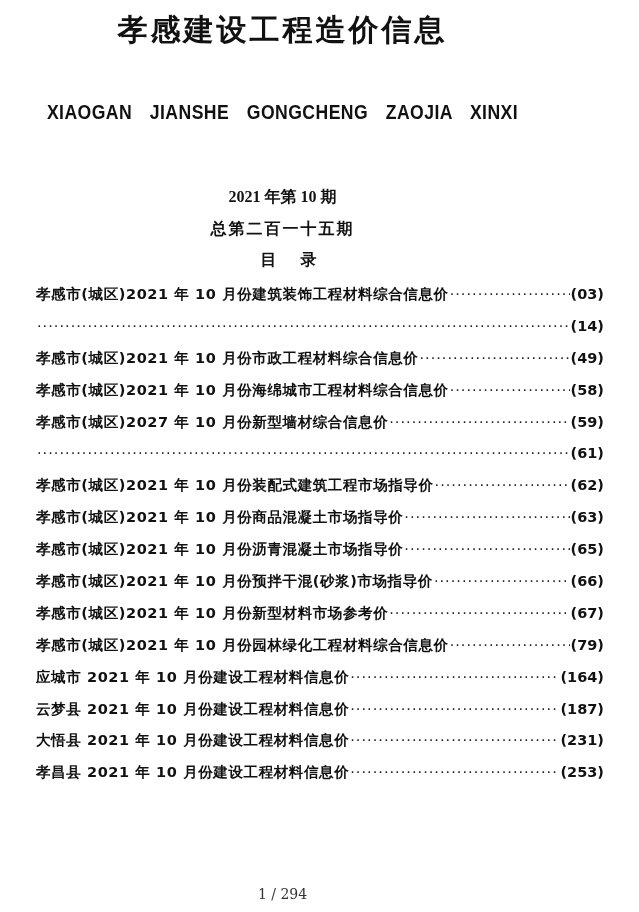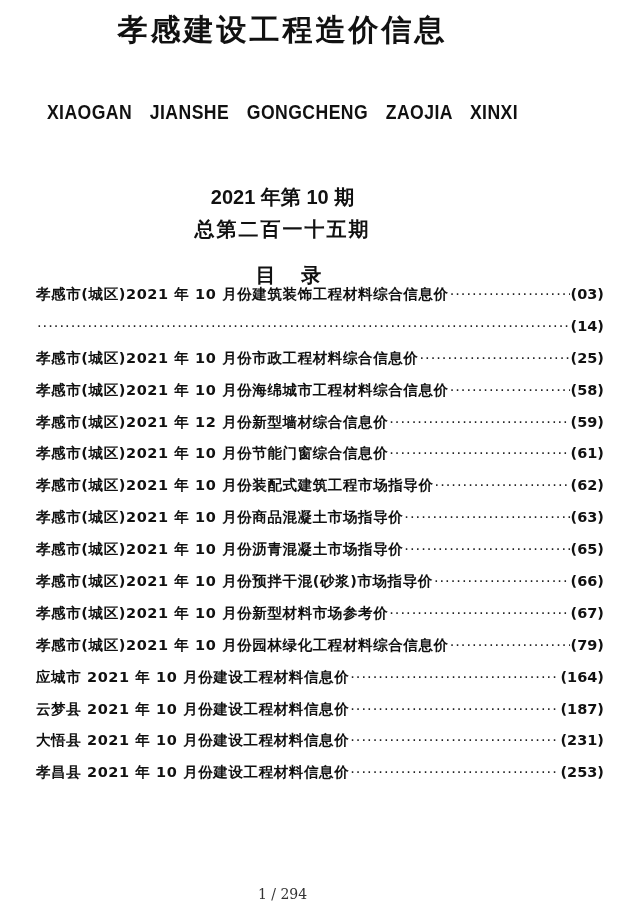--- a/index.html
+++ b/index.html
@@ -43,28 +43,28 @@
       word-spacing: 14px;
       letter-spacing: 0.5px;
       line-height: 28px;
       transform: scaleX(0.88);
       transform-origin: center;
     }
     .issue {
       position: absolute;
       left: 0; right: 0;
       text-align: center;
-      font-family: Liberation Sans, sans-serif;
-      font-size: 20px;
+      font-family: Liberation Serif, serif;
+      font-size: 16px;
       font-weight: bold;
       line-height: 22px;
     }
     .issue.year { top: 186px; }
     .issue.total { top: 218px; letter-spacing: 2px; }
-    .issue.toc-heading { top: 264px; letter-spacing: 10px; margin-left: 22px; }
+    .issue.toc-heading { top: 249px; letter-spacing: 10px; margin-left: 22px; }
     .toc {
       position: absolute;
       left: 36px;
       width: 568px;
       top: 283px;
     }
     .toc-row {
       display: flex;
       align-items: baseline;
       height: 31.9px;
@@ -119,34 +119,33 @@
       <span class="toc-dots"></span>
       <span class="toc-page">(03)</span>
     </div>
     <div class="toc-row">
       <span class="toc-dots"></span>
       <span class="toc-page">(14)</span>
     </div>
     <div class="toc-row">
       <span class="toc-title">孝感市(城区)2021 年 10 月份市政工程材料综合信息价</span>
       <span class="toc-dots"></span>
-      <span class="toc-page">(25)</span>
+      <span class="toc-page">(49)</span>
     </div>
     <div class="toc-row">
       <span class="toc-title">孝感市(城区)2021 年 10 月份海绵城市工程材料综合信息价</span>
       <span class="toc-dots"></span>
       <span class="toc-page">(58)</span>
     </div>
     <div class="toc-row">
-      <span class="toc-title">孝感市(城区)2021 年 12 月份新型墙材综合信息价</span>
+      <span class="toc-title">孝感市(城区)2027 年 10 月份新型墙材综合信息价</span>
       <span class="toc-dots"></span>
       <span class="toc-page">(59)</span>
     </div>
     <div class="toc-row">
-      <span class="toc-title">孝感市(城区)2021 年 10 月份节能门窗综合信息价</span>
       <span class="toc-dots"></span>
       <span class="toc-page">(61)</span>
     </div>
     <div class="toc-row">
       <span class="toc-title">孝感市(城区)2021 年 10 月份装配式建筑工程市场指导价</span>
       <span class="toc-dots"></span>
       <span class="toc-page">(62)</span>
     </div>
     <div class="toc-row">
       <span class="toc-title">孝感市(城区)2021 年 10 月份商品混凝土市场指导价</span>

